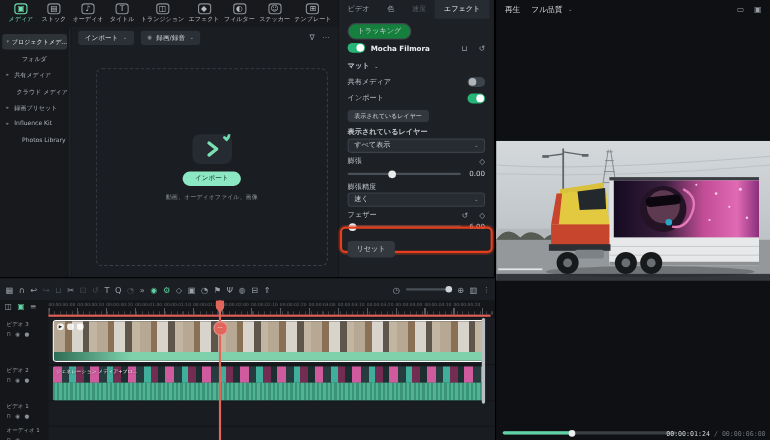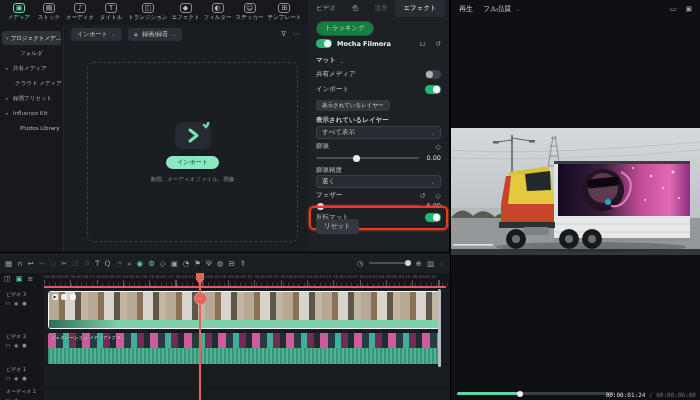--- a/index.html
+++ b/index.html
@@ -310,24 +310,20 @@
       <span class="icbtn" style="margin-left:auto;margin-right:10px;">↺</span>
       <span class="icbtn">◇</span>
     </div>
     <div class="prow" style="top:202px;">
       <span class="slider">
           <span class="knob" style="left:1%;"></span>
         </span>
       <span style="color:#cfd3d7;">6.00</span>
     </div>
 
-    <div class="prow" style="top:213px;">
-      <span class="plabel">反転マット</span>
-      <span class="toggle on" style="margin-left:auto;"></span>
-    </div>
     <div class="annotation"></div>
 
     <div class="prow" style="top:219px;">
       <span class="gbtn" style="font-size:6.5px;padding:3px 8px;">リセット</span>
     </div>
   </div>
 
   <div class="timeline">
     <div class="tl-toolbar">
 

